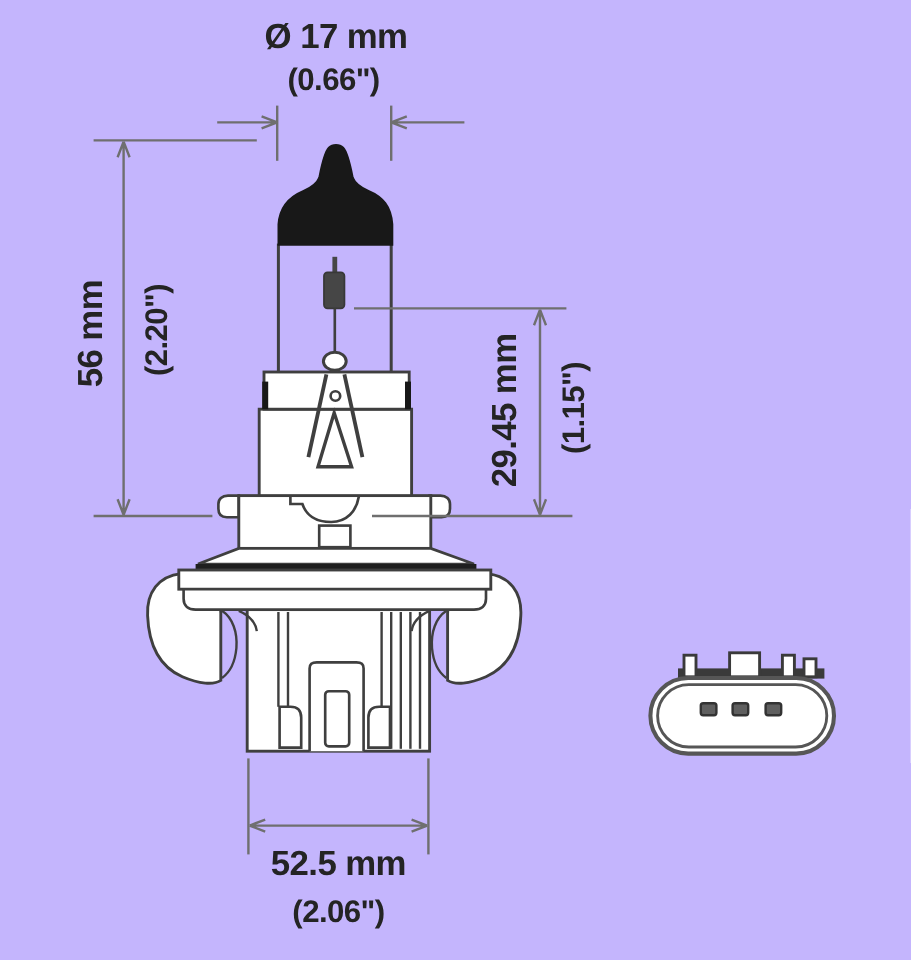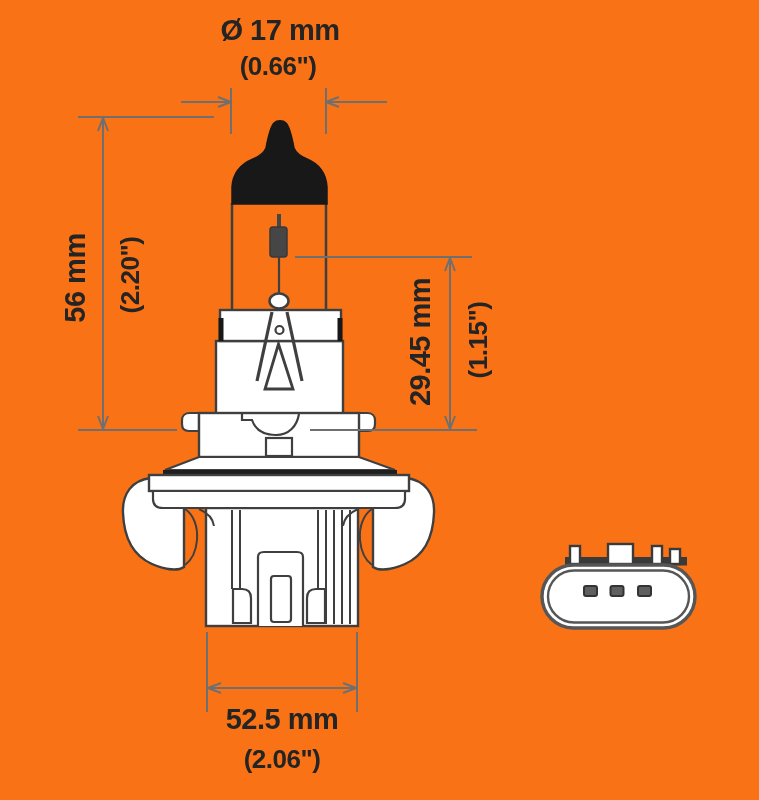--- a/index.html
+++ b/index.html
@@ -1,19 +1,19 @@
 <!DOCTYPE html>
 <html><head>
 <meta charset="utf-8">
 <style>
   html,body{margin:0;padding:0;background:#ffffff;}
   .stage{
     position:relative;
     width:759px;height:800px;
-    background:#f97316;
+    background:#c4b5fd;
     overflow:hidden;
     font-family:"Liberation Sans", sans-serif;
   }
   svg{display:block;}
   .dim-text{
     font-family:"Liberation Sans", sans-serif;
     font-weight:700;
     fill:#242424;
     letter-spacing:-0.5px;
   }

